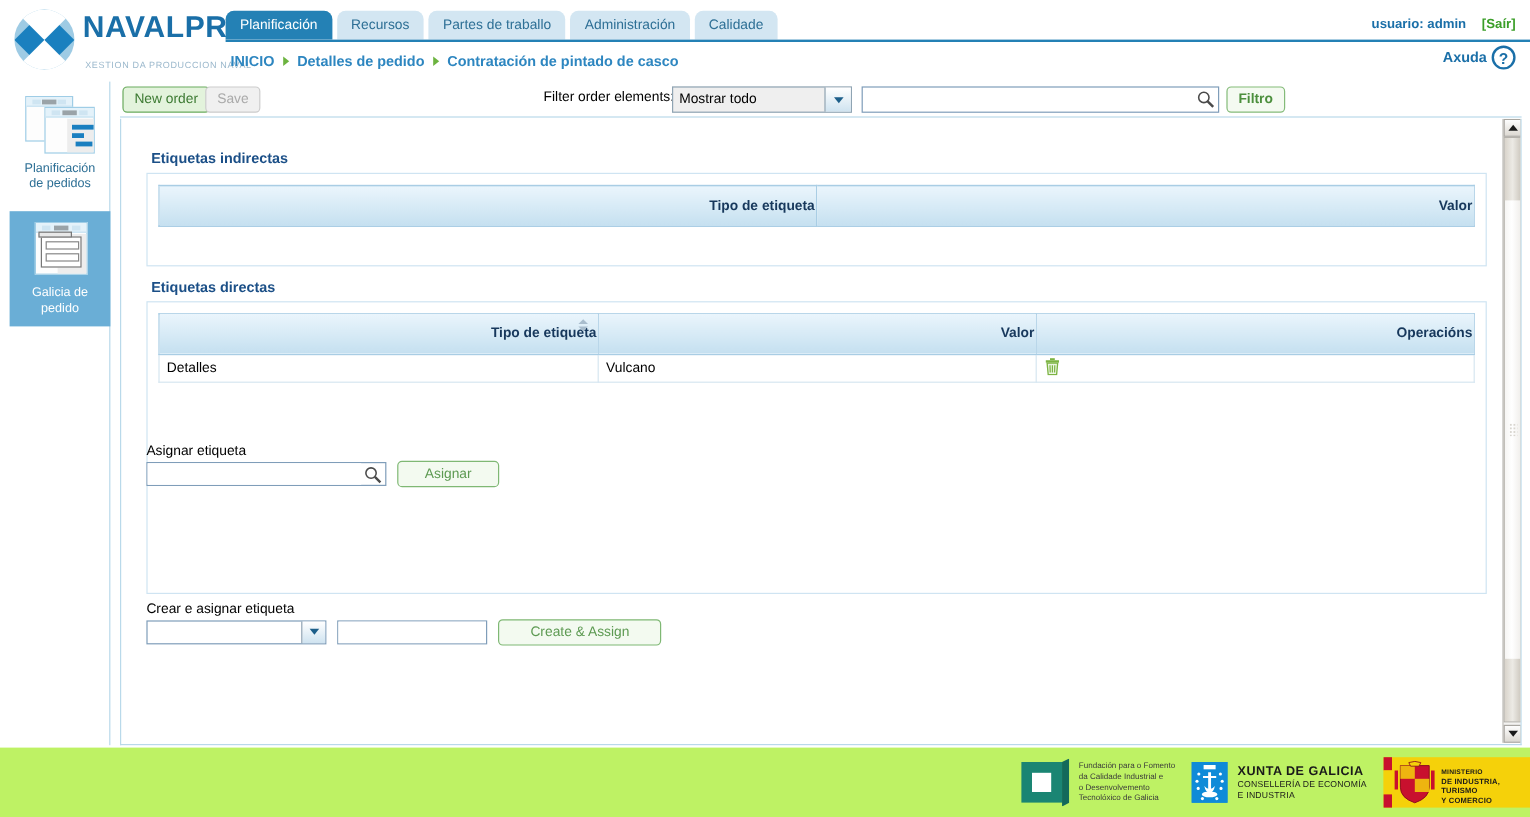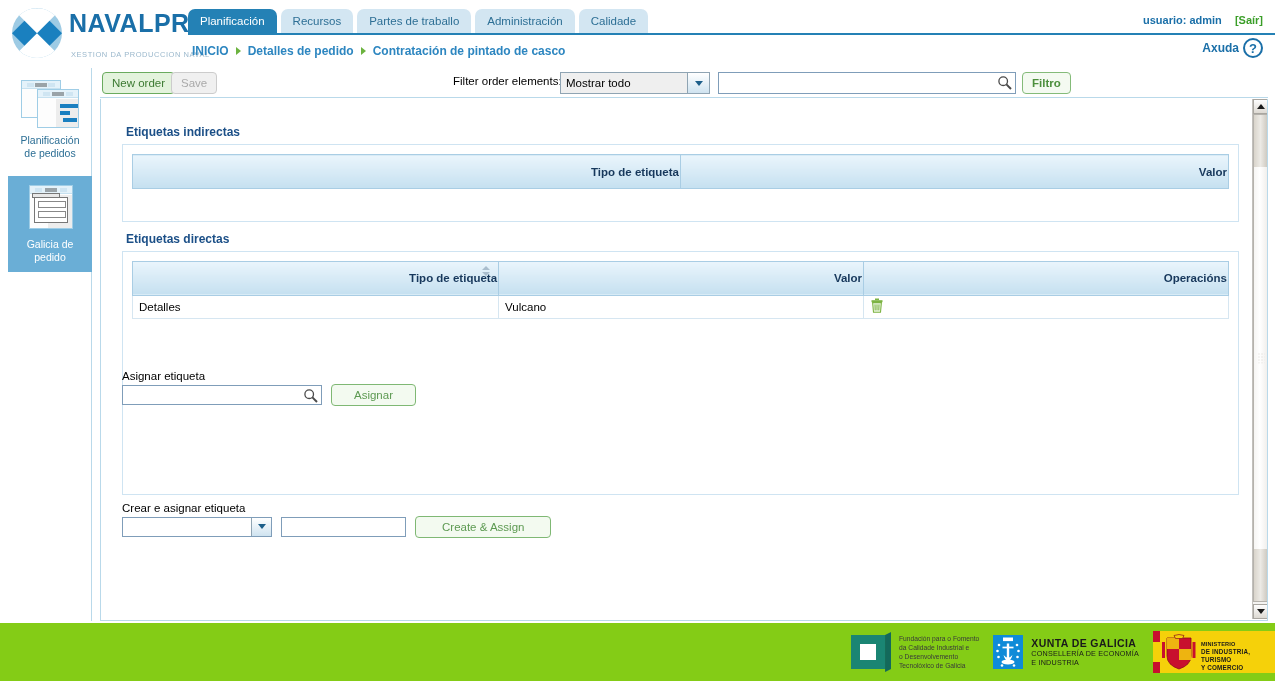--- a/index.html
+++ b/index.html
@@ -244,21 +244,21 @@
   .sc-thumb .cap {
     position: absolute; left: 0; width: 13px; height: 52px;
     background: linear-gradient(90deg,#d9d4cb,#eceae5 50%,#cfcac1);
   }
   .sc-thumb .cap.t { top: 0; } .sc-thumb .cap.b { bottom: 0; }
 
   
   .footer {
     position: absolute; left: 0; bottom: 0; width: 1275px; height: 58px;
     display: flex; align-items: center; justify-content: flex-end; gap: 10px;
-    padding-right: 0; background: #84cc16;
+    padding-right: 0; background: #bef264;
   }
   .f-logo { display: flex; align-items: center; gap: 8px; }
   .f-txt { font-size: 6.7px; color: #3a3a3a; line-height: 9px; }
   .fcig-mark {
     width: 40px; height: 40px; position: relative;
   }
   .fcig-mark .o {
     position: absolute; left: 0; top: 3px; width: 34px; height: 34px;
     background: #1a8573; clip-path: polygon(0 0,100% 0,100% 100%,0 100%);
   }

